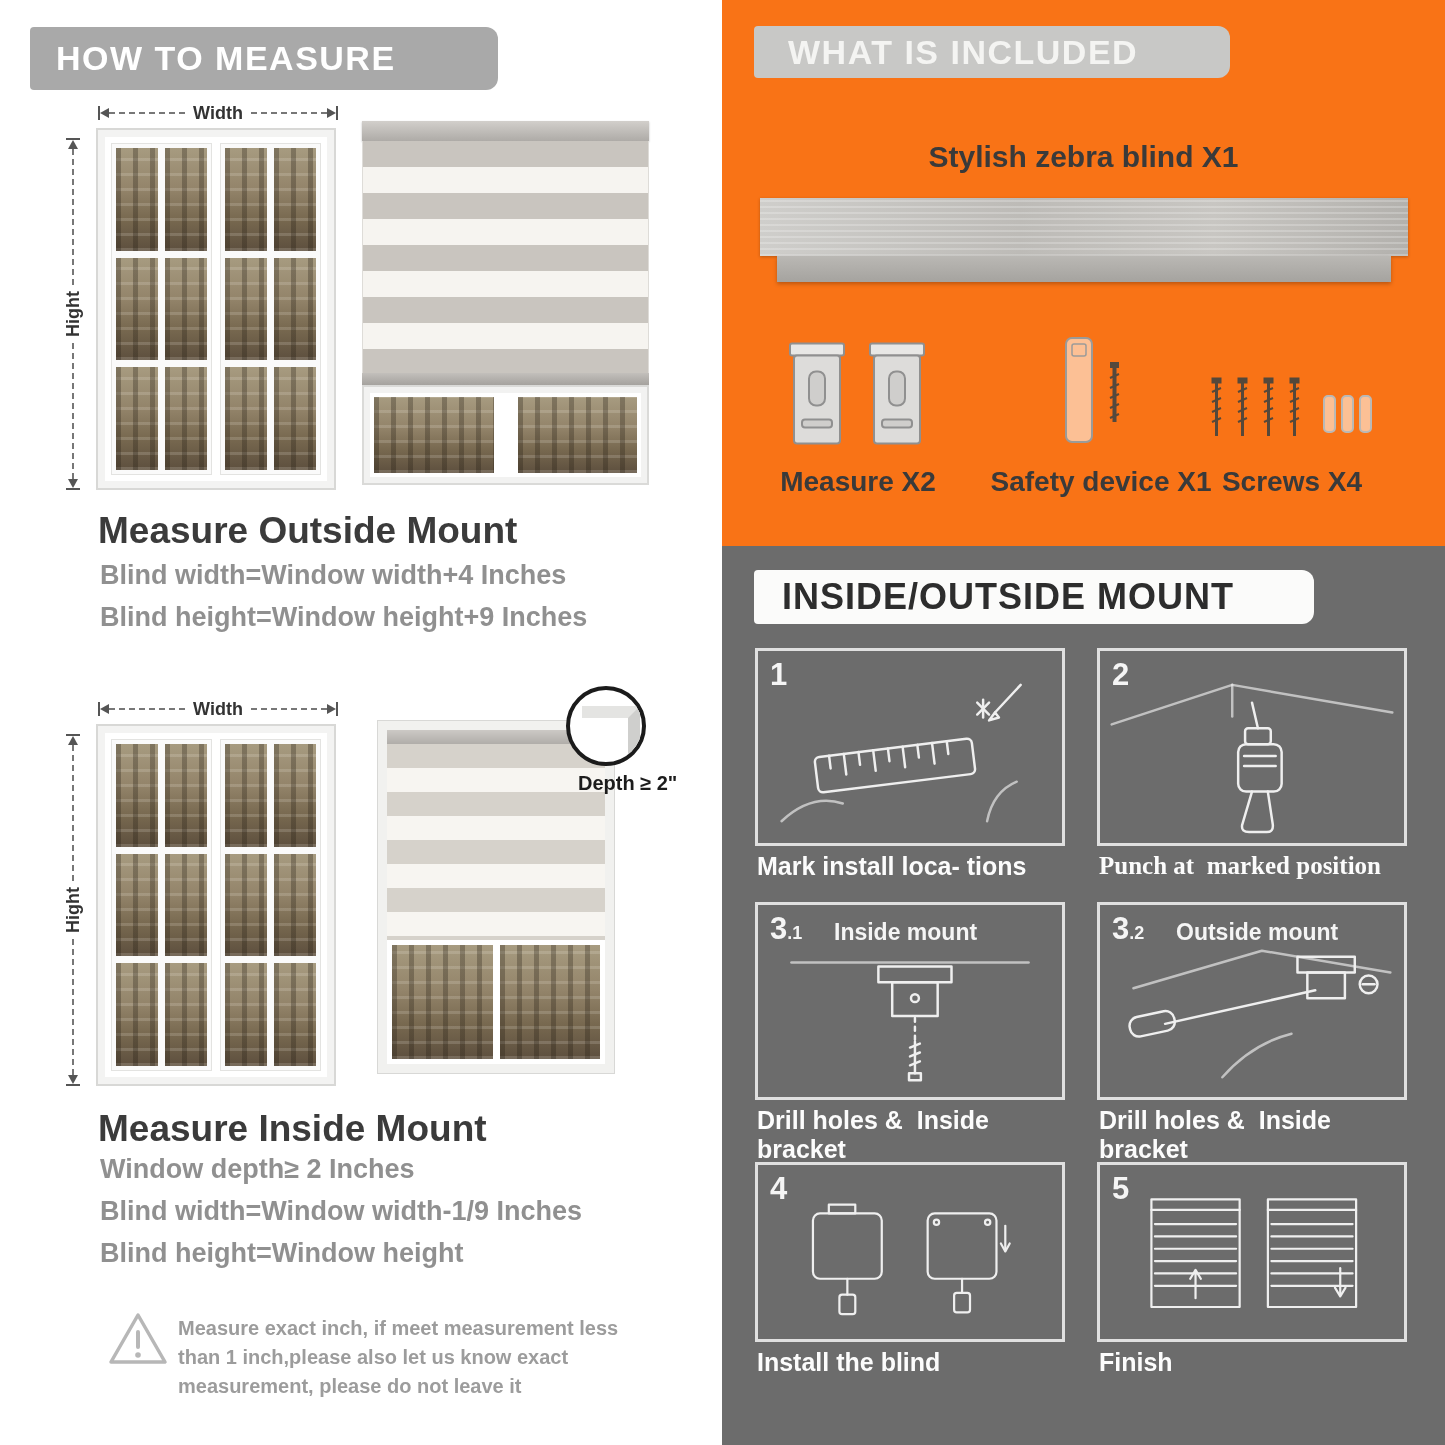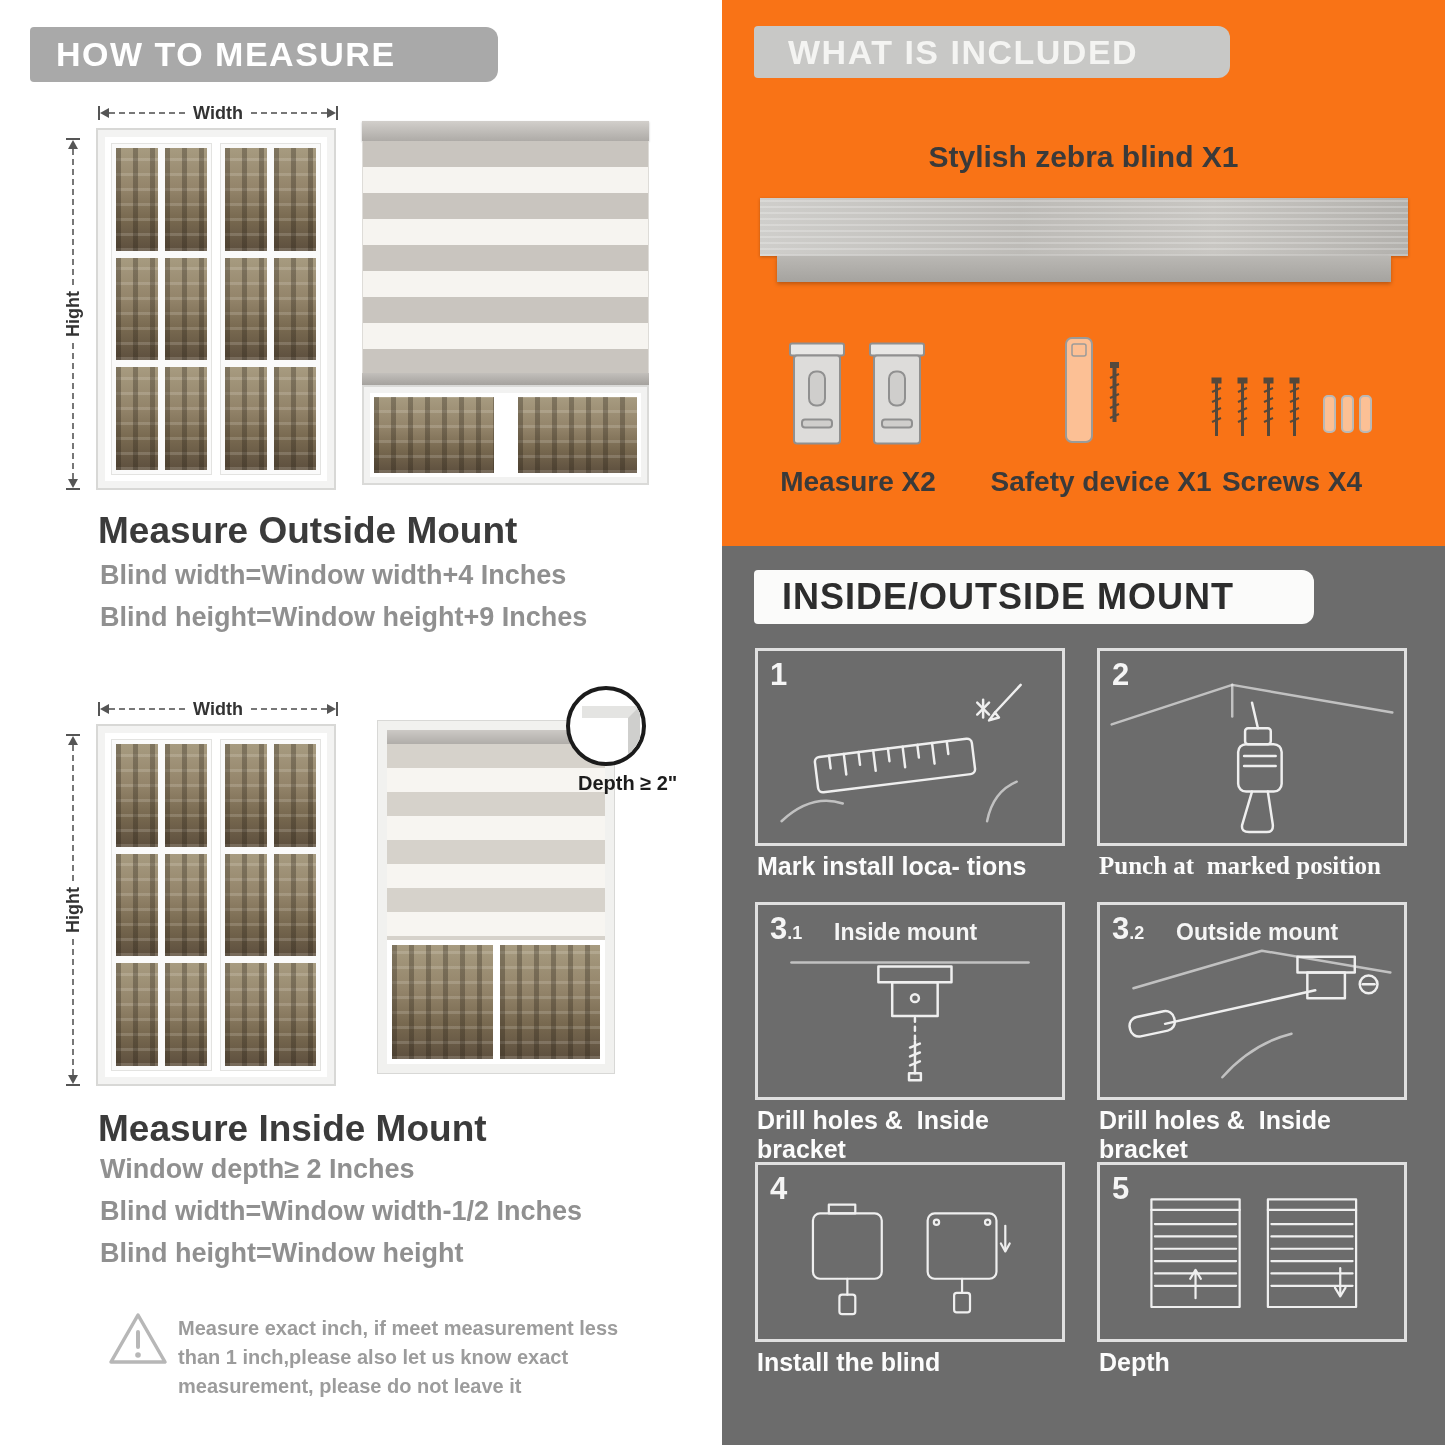--- a/index.html
+++ b/index.html
@@ -1,21 +1,21 @@
 <!DOCTYPE html>
 <html><head>
 <meta charset="utf-8">
 <style>
   html,body{margin:0;padding:0;}
   body{width:1445px;height:1445px;font-family:"Liberation Sans",sans-serif;}
   .canvas{position:relative;width:1445px;height:1445px;background:#ffffff;overflow:hidden;}
 
   
   .banner{position:absolute;font-weight:bold;letter-spacing:1.5px;display:flex;align-items:center;box-sizing:border-box;}
-  .banner-htm{left:30px;top:27px;width:468px;height:55px;background:#a9a9a9;color:#ffffff;font-size:34px;padding-left:26px;border-radius:4px 12px 12px 4px;}
+  .banner-htm{left:30px;top:27px;width:468px;height:63px;background:#a9a9a9;color:#ffffff;font-size:34px;padding-left:26px;border-radius:4px 12px 12px 4px;}
 
   
   .h-title{position:absolute;font-weight:bold;font-size:37px;color:#3b3b3b;}
   .h-line{position:absolute;font-weight:bold;font-size:27px;color:#909090;}
 
   
   .harrow{position:absolute;display:flex;align-items:center;height:20px;}
   .tickv{width:2px;height:14px;background:#555;}
   .tickh{width:14px;height:2px;background:#555;}
   .ahl{width:0;height:0;border-top:5px solid transparent;border-bottom:5px solid transparent;border-right:9px solid #555;}
@@ -196,21 +196,21 @@
     </div>
   </div>
 
   <div class="depth-circle">
     <div class="dc-corner"></div>
   </div>
   <div class="depth-label">Depth ≥ 2"</div>
 
   <div class="h-title" style="left:98px;top:1108px;">Measure Inside Mount</div>
   <div class="h-line" style="left:100px;top:1154px;">Window depth≥ 2 Inches</div>
-  <div class="h-line" style="left:100px;top:1196px;">Blind width=Window width-1/2 Inches</div>
+  <div class="h-line" style="left:100px;top:1196px;">Blind width=Window width-1/9 Inches</div>
   <div class="h-line" style="left:100px;top:1238px;">Blind height=Window height</div>
 
   <div class="warn-icon">
     <svg width="64" height="58" viewBox="0 0 64 58">
       <path d="M32 5 L59 52 H5 Z" fill="none" stroke="#b7b7b7" stroke-width="3.5" stroke-linejoin="round"></path>
       <line x1="32" y1="22" x2="32" y2="37" stroke="#b7b7b7" stroke-width="4" stroke-linecap="round"></line>
       <circle cx="32" cy="45" r="2.8" fill="#b7b7b7"></circle>
     </svg>
   </div>
   <div class="warn-text">Measure exact inch, if meet measurement less than 1 inch,please also let us know exact measurement, please do not leave it</div>
@@ -400,16 +400,16 @@
           <line x1="86" y1="126" x2="86" y2="96"></line>
             <path d="M80 104 l6 -10 l6 10"></path>
           <rect x="168" y="14" width="100" height="122"></rect>
           <line x1="168" y1="26" x2="268" y2="26"></line>
           <path d="M172 42 h92 M172 56 h92 M172 70 h92 M172 84 h92 M172 98 h92 M172 112 h92"></path>
           <line x1="250" y1="92" x2="250" y2="122"></line>
             <path d="M244 114 l6 10 l6 -10"></path>
         </g>
       </svg>
     </div>
-    <div class="caption" style="left:377px;top:802px;">Depth</div>
+    <div class="caption" style="left:377px;top:802px;">Finish</div>
   </div>
 
 </div>
 
 </body></html>

